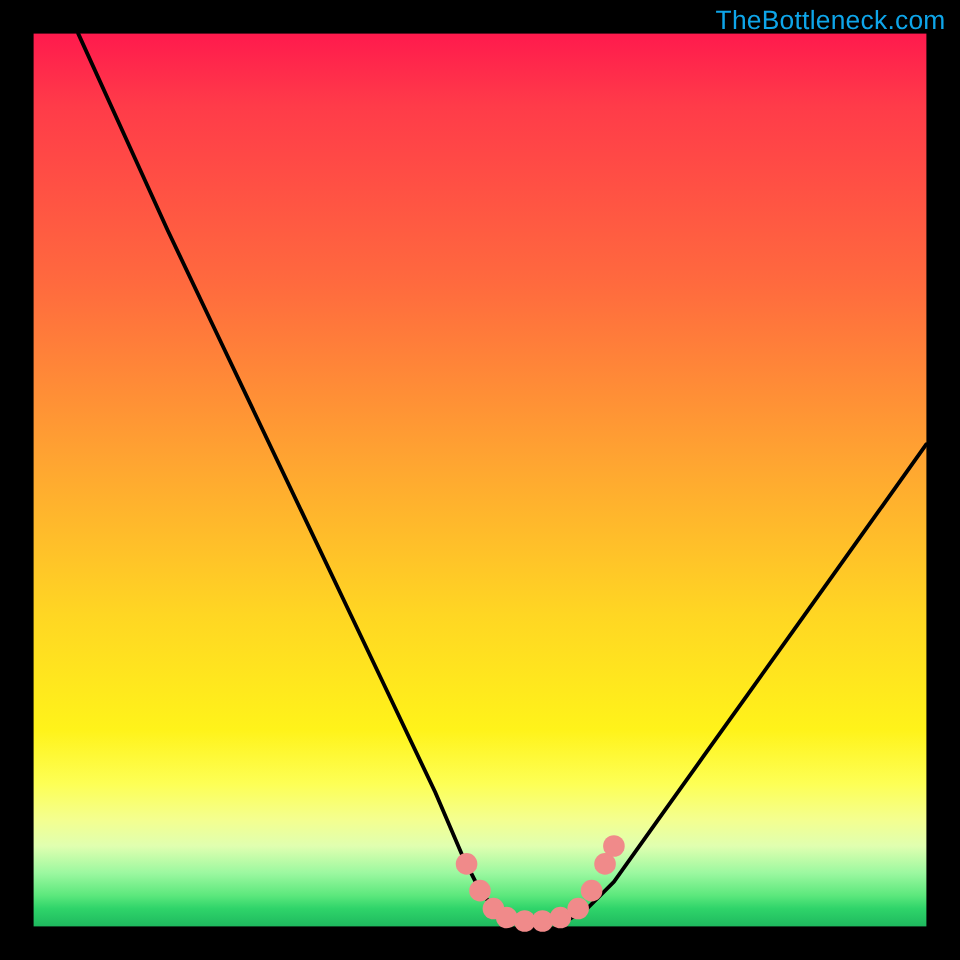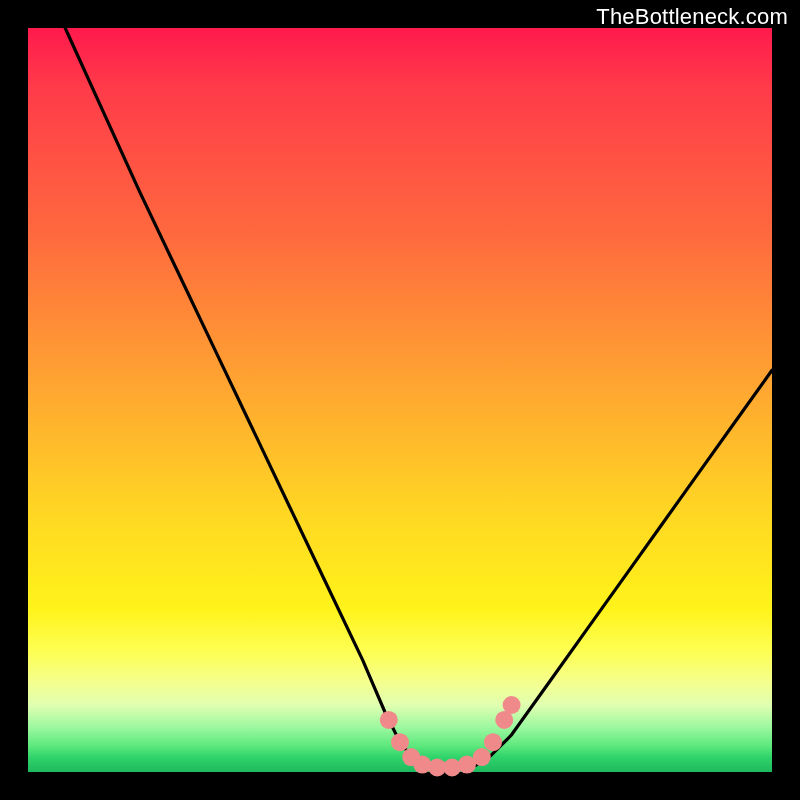--- a/index.html
+++ b/index.html
@@ -40,21 +40,21 @@
       #9cf8a0 94%,
       #5de87d 96.5%,
       #2fd46a 98%,
       #1eb95e 100%
     );
   }
   .watermark {
     position: absolute;
     top: 4px;
     right: 12px;
-    color: #ffffff;
+    color: #0ea5e9;
     font-size: 22px;
     letter-spacing: 0.2px;
     user-select: none;
   }
   svg.curve {
     position: absolute;
     left: 0;
     top: 0;
     width: 744px;
     height: 744px;

